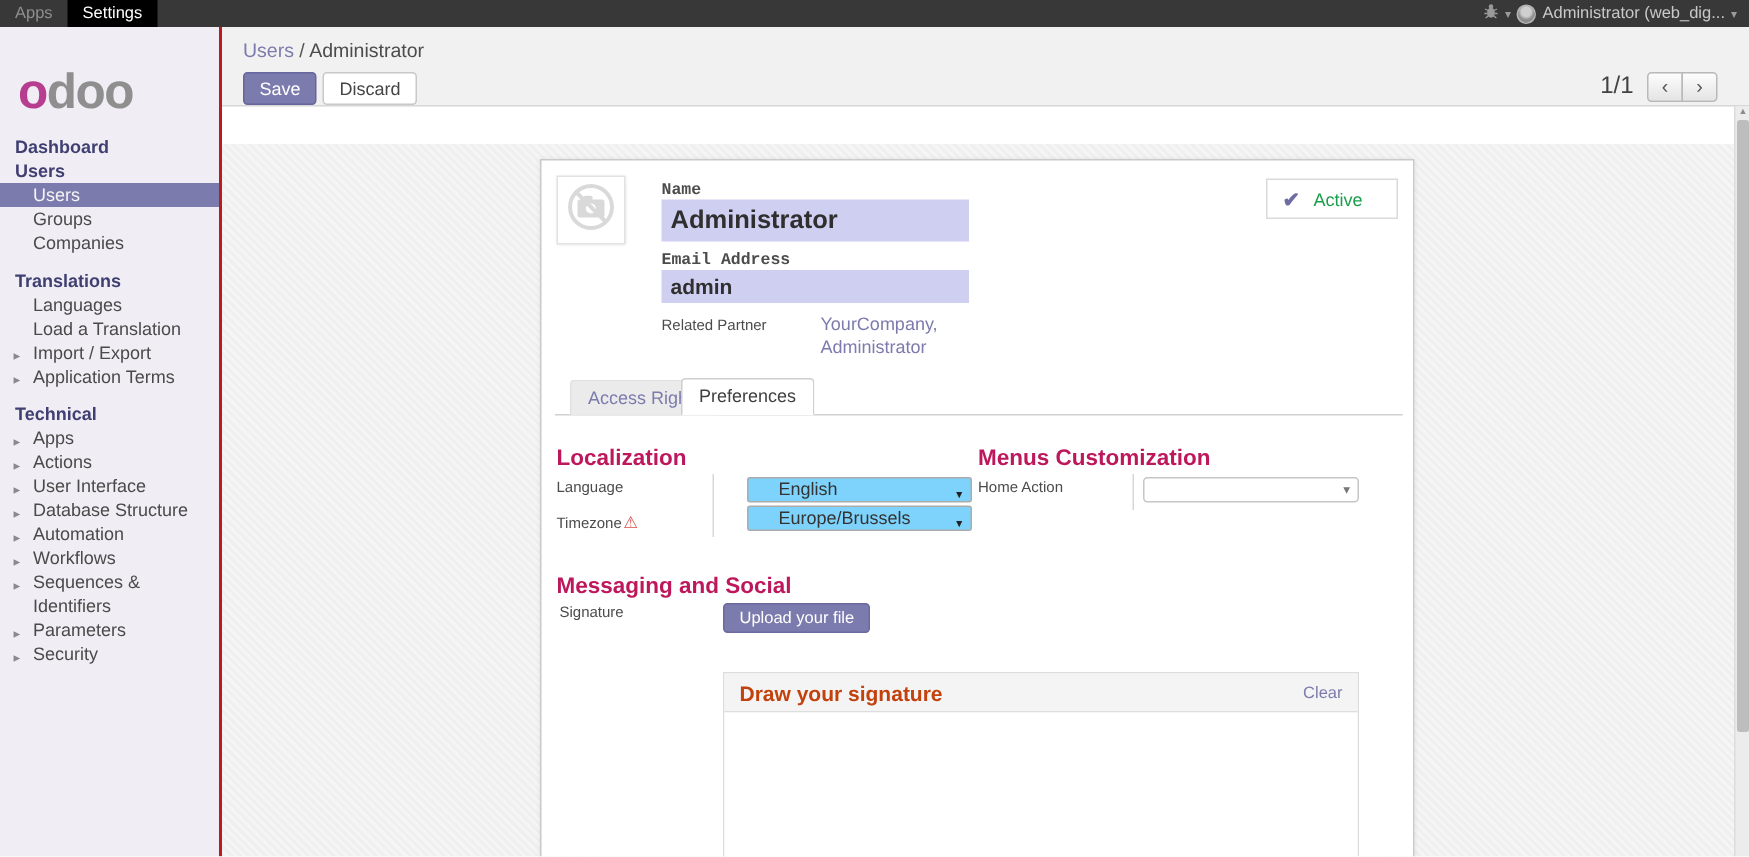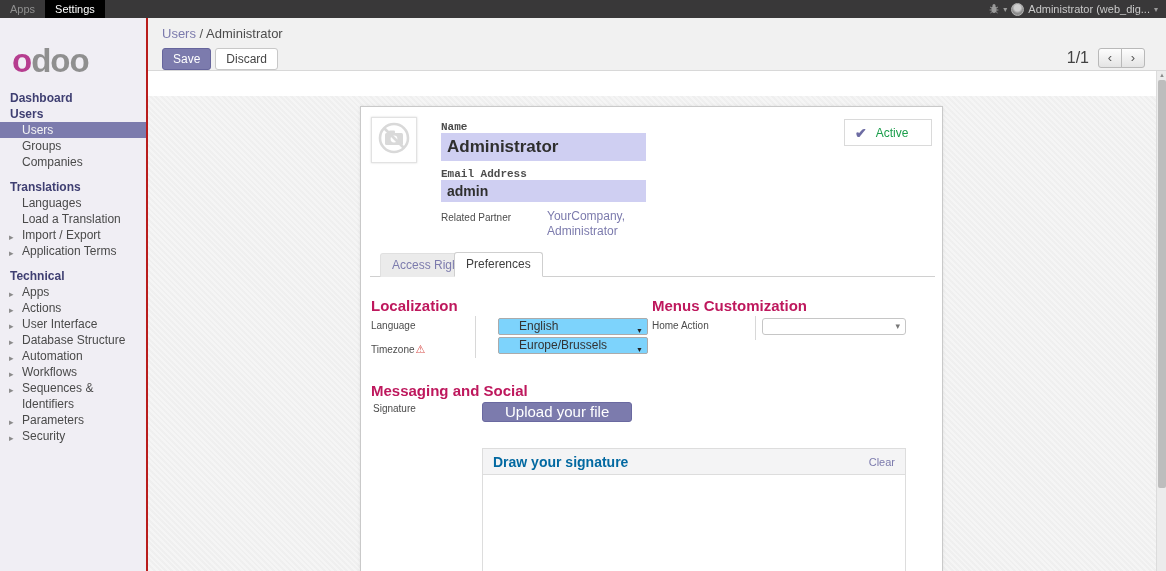--- a/index.html
+++ b/index.html
@@ -75,25 +75,25 @@
   .sect-title { position:absolute; font-size:15px; font-weight:bold; color:#be185d; }
   .vsep { position:absolute; width:1px; background:#d8d8d8; }
 
   .sel { position:absolute; height:17px; background:#7dd3fc; border:1px solid #ababab; border-radius:2px; font-size:12px; color:#333; line-height:15px; padding:0 14px 0 20px; cursor:pointer;margin-left:16px; }
   .sel .sel-caret { position:absolute; right:4px; top:4px; font-size:7px; color:#222; }
   .m2o { position:absolute; height:17px; background:#fff; border:1px solid #c6c6c6; border-radius:3px; cursor:pointer; }
   .m2o .m2o-caret { position:absolute; right:5px; top:2px; font-size:9px; color:#777; }
 
   .warn { color:#d9534f; font-size:11px; margin-left:1px; }
 
-  .btn-upload { position:absolute; left:121px; top:295px; background:#7c7bad; border:1px solid #6a69a0; border-radius:3px; color:#fff; font-size:15px; line-height:12px; padding:3px 22px; cursor:pointer; }
+  .btn-upload { position:absolute; left:121px; top:295px; background:#7c7bad; border:1px solid #6a69a0; border-radius:3px; color:#fff; font-size:11px; line-height:12px; padding:3px 10px; cursor:pointer; }
 
   .sig-widget { position:absolute; left:121px; top:341px; width:424px; height:160px; border:1px solid #ddd; background:#fff; }
   .sig-head { height:26px; background:#f4f4f5; border-bottom:1px solid #ddd; display:flex; align-items:center; }
-  .sig-title { font-size:14px; font-weight:bold; color:#0369a1; margin-left:10px; }
+  .sig-title { font-size:14px; font-weight:bold; color:#c2410c; margin-left:10px; }
   .sig-clear { margin-left:auto; margin-right:10px; font-size:11px; color:#7c7bad; cursor:pointer; }
   .sig-body { position:relative; height:133px; background:#fff; }
 
   
   .scrollbar { left:1156px; top:71px; width:10px; height:500px; background:#ececec; border-left:1px solid #dcdcdc; }
   .sb-arrow { position:absolute; left:0; top:0; width:10px; height:9px; color:#8a8a8a; font-size:6px; text-align:center; line-height:9px; cursor:pointer; }
   .sb-thumb { position:absolute; left:1px; top:9px; width:8px; height:408px; background:#bdbdbd; border-radius:2px; cursor:pointer; }
 </style>
 </head>
 <body>

